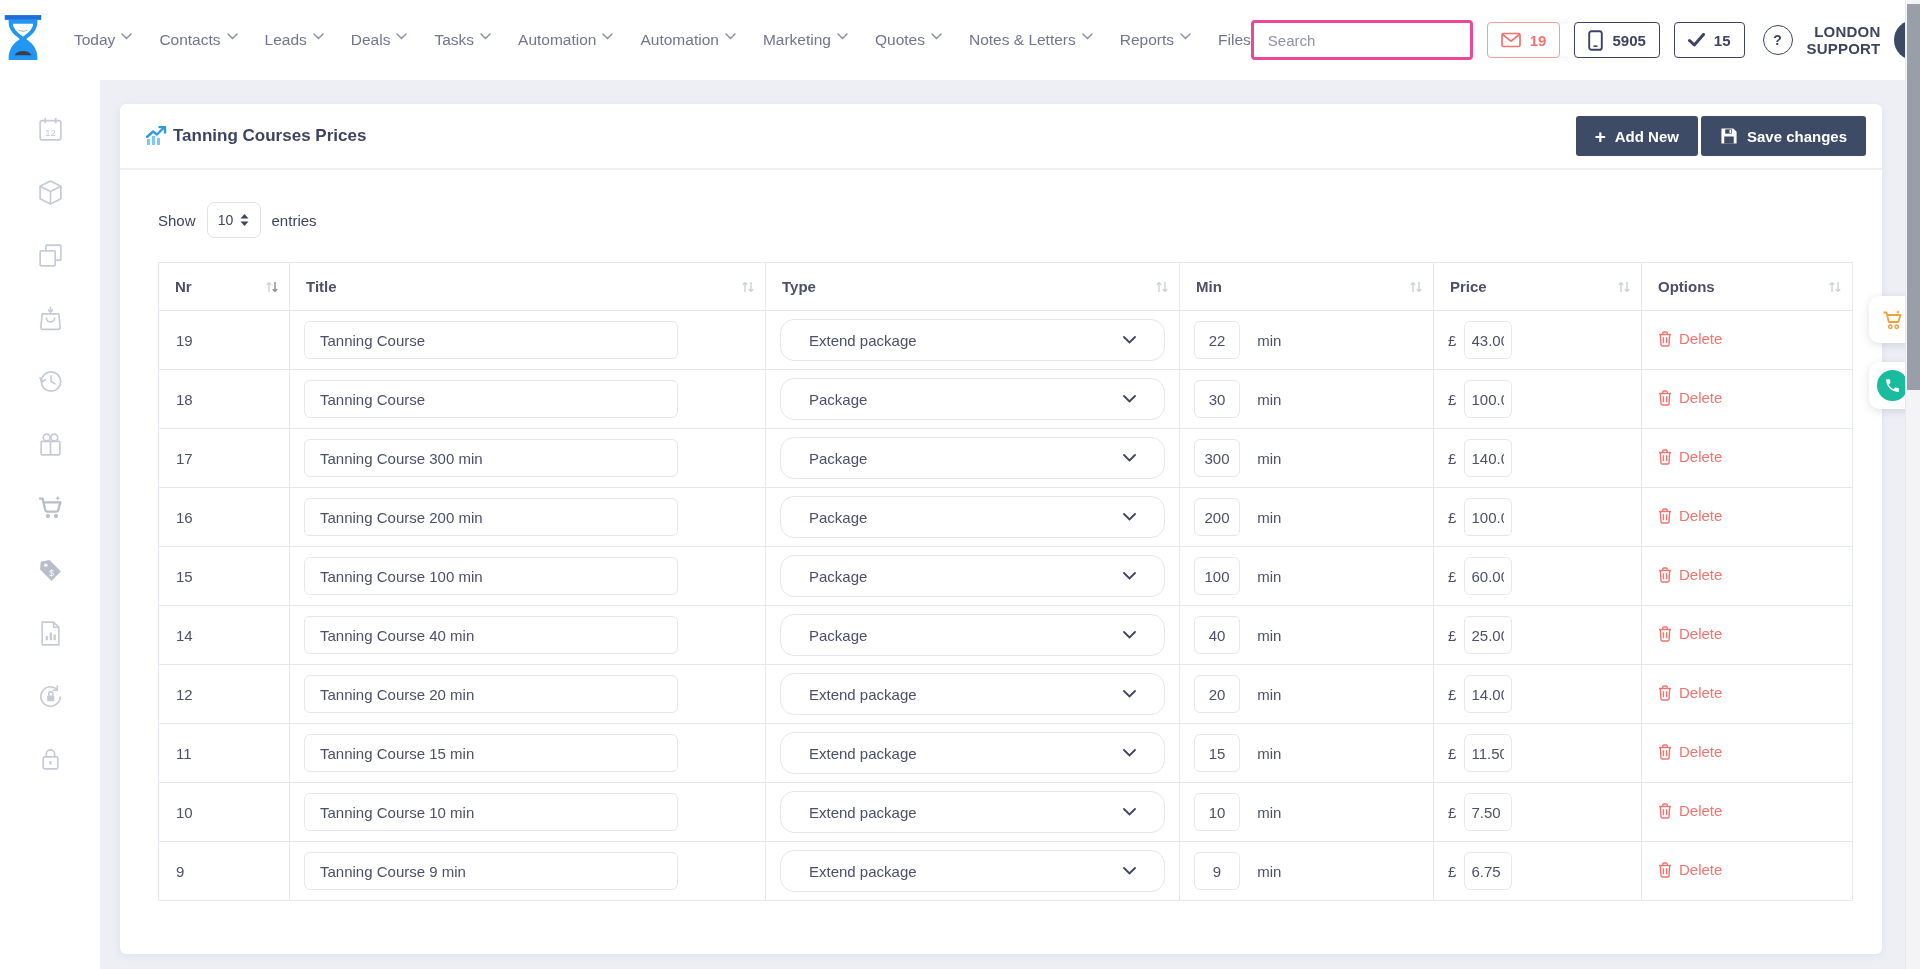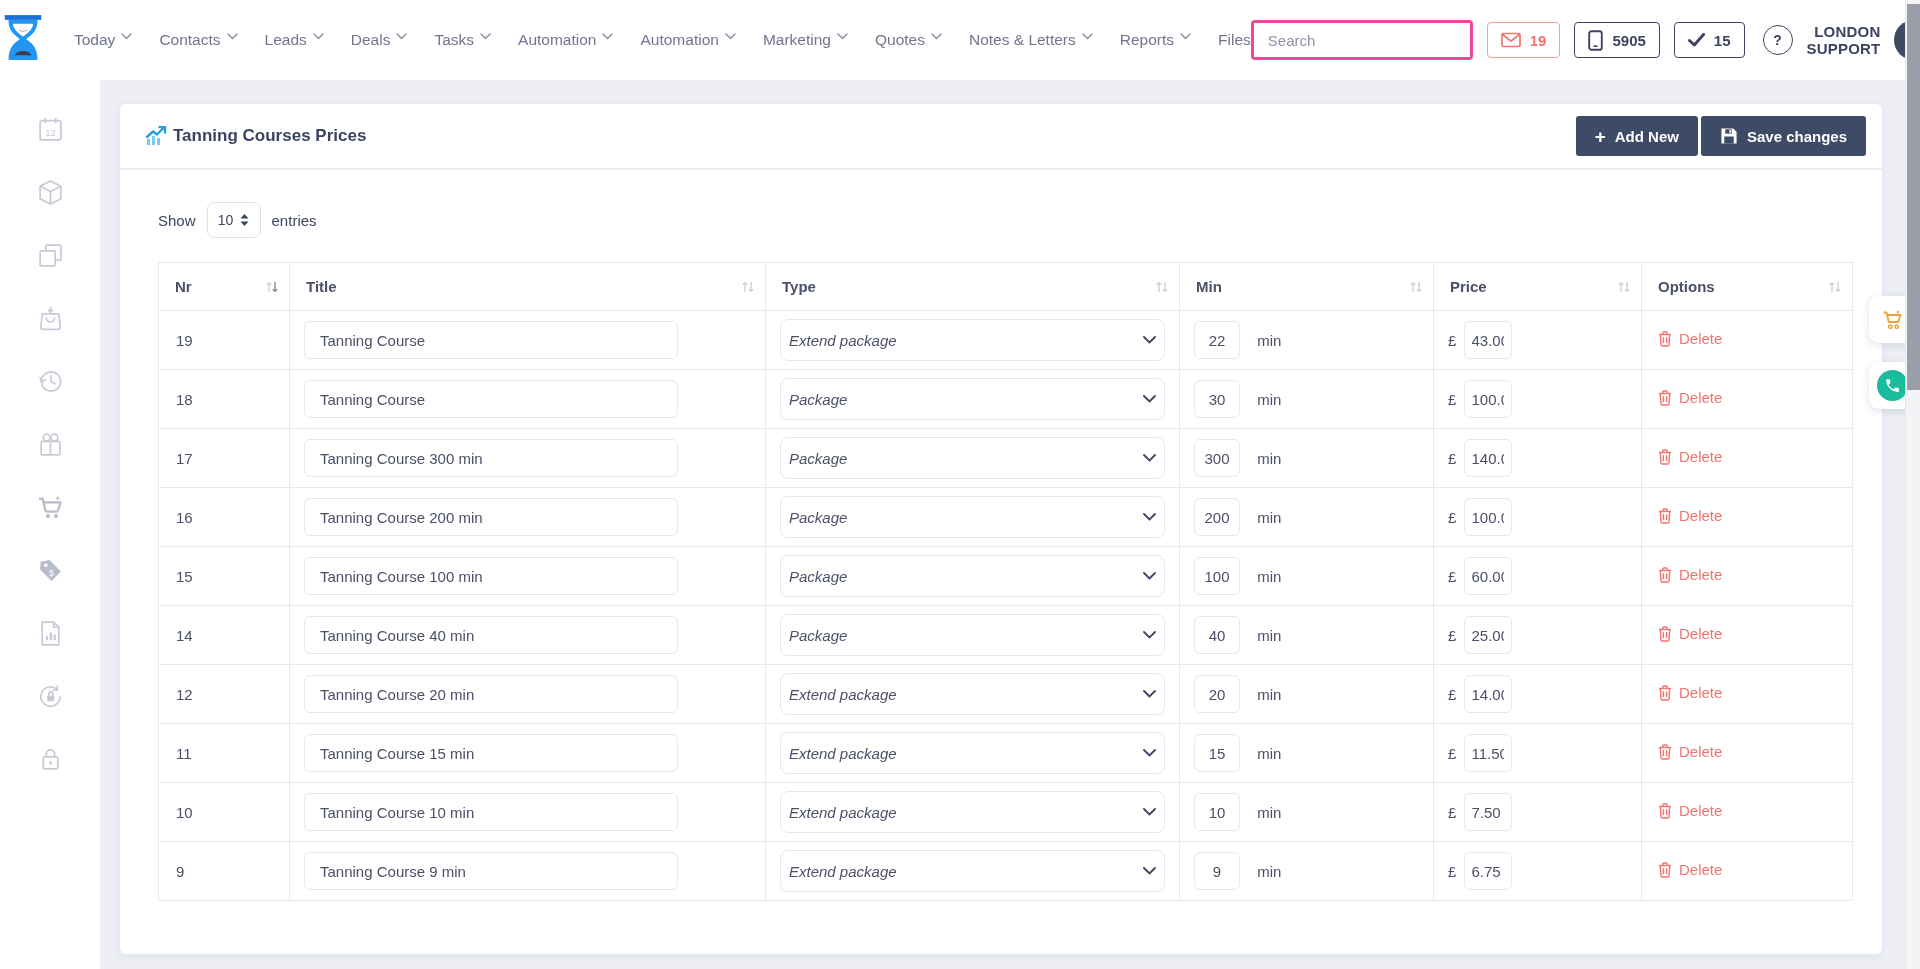--- a/index.html
+++ b/index.html
@@ -69,22 +69,22 @@
 
   table.prices { width:1694px; border-collapse:collapse; table-layout:fixed; }
   .prices th, .prices td { border:1px solid #e6e8f0; }
   .prices th { text-align:left; font-size:15px; font-weight:600; color:#4b5068;
     padding:15px 16px; position:relative; cursor:pointer; background:#fff; }
   .sort-ic { position:absolute; right:10px; top:50%; transform:translateY(-50%); }
   .prices td { height:59px; padding:8px 14px; font-size:15px; color:#4b5068; background:#fff; }
   td.c-nr { padding-left:17px; }
   .title-input { width:374px; height:38px; border:1px solid #e4e7ee; border-radius:6px;
     padding:0 15px; font-size:15px; color:#4b5068; font-family:inherit; outline:none; }
-  .sel { height:42px; border:1px solid #e4e7ee; border-radius:8px; background:#fff;
-    display:flex; align-items:center; padding:0 8px; cursor:pointer; width:100%;font-style:italic; }
+  .sel { height:42px; border:1px solid #e4e7ee; border-radius:14px; background:#fff;
+    display:flex; align-items:center; padding:0 28px; cursor:pointer; width:100%; }
   .sel .sel-text { font-size:15px; color:#4b5068; flex:1; }
   .min-input { width:46px; height:38px; border:1px solid #e4e7ee; border-radius:6px;
     text-align:center; font-size:15px; color:#4b5068; font-family:inherit; outline:none; }
   .min-unit { margin-left:13px; }
   .currency { margin-right:3px; }
   .price-input { width:48px; height:38px; border:1px solid #e4e7ee; border-radius:6px;
     padding:0 7px; font-size:15px; color:#4b5068; font-family:inherit; outline:none; }
   .delete-link { display:inline-flex; align-items:center; gap:7px; color:#f2736d;
     font-size:15px; cursor:pointer; text-decoration:none; padding-left:2px; }
 

